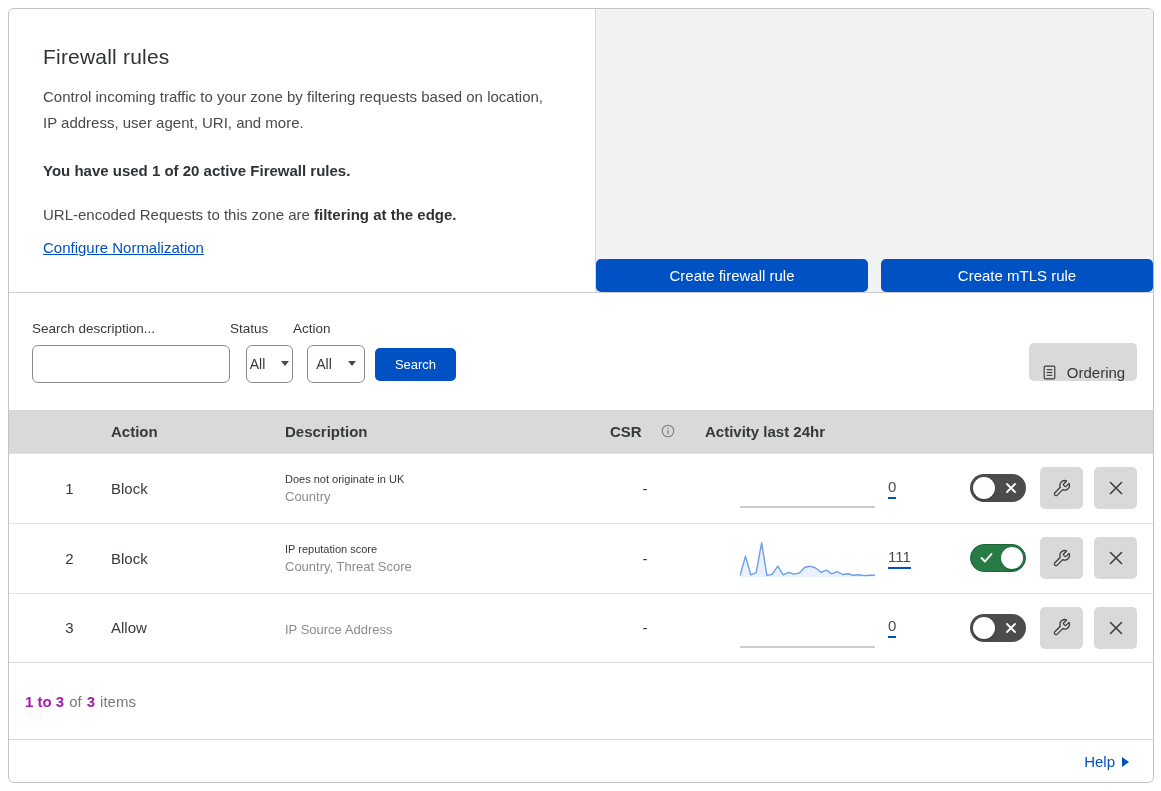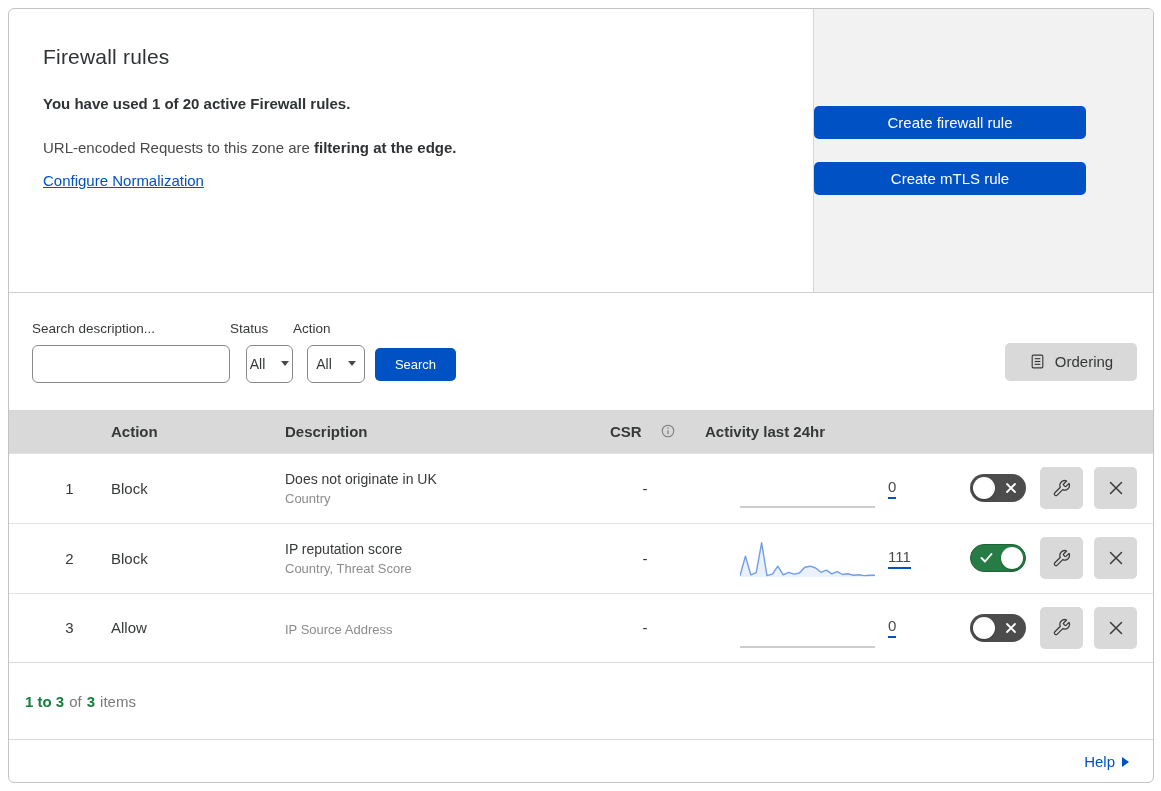--- a/index.html
+++ b/index.html
@@ -6,21 +6,21 @@
   html,body { width:1161px; height:791px; background:#fff;
     font-family:"Liberation Sans", sans-serif; color:#36393a; }
   .card { position:absolute; left:8px; top:8px; width:1146px; height:775px;
     border:1px solid #c3c3c3; border-radius:6px; background:#fff; overflow:hidden;
     display:flex; flex-direction:column; }
 
   
   .hero { height:285px; display:flex; border-bottom:1px solid #cfcfcf; }
   .hero-left { width:804px; padding:36px 40px 0 34px; }
   .hero-right { flex:1; background:#f2f2f2; border-left:1px solid #d6d6d6;
-    display:flex; flex-direction:column; align-items:flex-start; justify-content:center; gap:23px; }
+    display:flex; flex-direction:row; align-items:flex-end; justify-content:center; gap:13px; }
   h1.title { font-size:21px; font-weight:400; color:#2f3335; letter-spacing:.2px; }
   .desc { margin-top:15px; font-size:15px; line-height:26px; color:#4a4a4a; max-width:712px; }
   .usage { margin-top:26px; font-size:15px; font-weight:700; color:#2f3335; }
   .norm { margin-top:27px; font-size:15px; color:#4a4a4a; }
   .norm strong { color:#2f3335; }
   .link { display:inline-block; margin-top:16px; font-size:15px; color:#0051c3;
     text-decoration:underline; cursor:pointer; }
   .btn-primary { width:272px; height:33px; background:#0051c3; color:#fff; border:none;
     border-radius:5px; font-size:15px; font-family:inherit; cursor:pointer; }
 
@@ -36,38 +36,38 @@
   .select { height:38px; border:1px solid #8a8a8a; border-radius:6px; background:#fff;
     display:flex; align-items:center; justify-content:center; gap:16px; font-size:14px;
     cursor:pointer; }
   .sel-status { width:47px; margin-left:16px; }
   .sel-action { width:58px; margin-left:14px; }
   .caret { width:0; height:0; border-left:4.5px solid transparent;
     border-right:4.5px solid transparent; border-top:5px solid #4a4a4a; }
   .btn-search { width:81px; height:33px; margin-left:10px; margin-bottom:2px;
     background:#0051c3; color:#fff; border:none; border-radius:5px; font-size:13px;
     font-family:inherit; cursor:pointer; }
-  .btn-ordering { margin-left:auto; margin-bottom:2px; width:132px; height:38px;
+  .btn-ordering { margin-left:auto; margin-bottom:2px; width:108px; height:38px;
     background:#d9d9d9; border:none; border-radius:5px; font-size:15px; color:#36393a;
-    font-family:inherit; display:flex; align-items:center; justify-content:center; gap:9px;
+    font-family:inherit; display:flex; align-items:flex-end; justify-content:center; gap:9px;
     cursor:pointer; }
 
   
   .grid { display:grid; grid-template-columns:96px 175px 320px 90px 235px 1fr;
     align-items:center; }
   .thead { height:43px; background:#d9d9d9; font-size:15px; font-weight:700; color:#36393a; }
   .th-action { padding-left:6px; } .th-desc { padding-left:5px; }
   .th-csr { padding-left:10px; display:flex; align-items:center; gap:18px; }
   .th-activity { padding-left:15px; }
   .row { height:70px; border-top:1px solid #e3e3e3; }
   .row:first-of-type { border-top:none; }
   .cell-num { text-align:center; padding-left:25px; font-size:15px; color:#36393a; }
   .cell-action { padding-left:6px; font-size:15px; color:#36393a; }
   .cell-desc { padding-left:5px; }
-  .cell-desc .main { font-size:14px; color:#36393a; }
+  .cell-desc .main { font-size:11px; color:#36393a; }
   .cell-desc .sub { font-size:13px; color:#8c8c8c; margin-top:4px; }
   .cell-csr { text-align:center; font-size:15px; color:#36393a; }
   .cell-activity { display:flex; align-items:center; padding-left:50px; }
   .spark { width:135px; height:44px; }
   .count { margin-left:13px; font-size:15px; color:#4a4a4a;
     border-bottom:2px solid #0051c3; padding-bottom:2px; cursor:pointer; }
   .cell-controls { display:flex; align-items:center; padding-left:45px; }
 
   
   .toggle { width:56px; height:28px; border-radius:14px; position:relative; cursor:pointer;
@@ -80,36 +80,37 @@
   .toggle.off .mark-x { display:block; right:9px; }
   .toggle.on .mark-check { display:block; left:9px; }
 
   .icon-btn { width:43px; height:42px; background:#d9d9d9; border:none; border-radius:5px;
     display:flex; align-items:center; justify-content:center; cursor:pointer; }
   .icon-btn.wrench { margin-left:14px; } .icon-btn.delete { margin-left:11px; }
 
   
   .tfoot { height:77px; border-top:1px solid #d9d9d9; display:flex; align-items:center;
     padding-left:16px; font-size:15px; color:#7a7a7a; }
-  .tfoot b { color:#15803d;margin-top:19px; } .tfoot span { margin-right:5px; }
+  .tfoot b { color:#a21caf;margin-top:19px; } .tfoot span { margin-right:5px; }
   .helpbar { height:43px; border-top:1px solid #d9d9d9; display:flex; align-items:center;
     justify-content:flex-end; padding-right:24px; }
   .help-link { font-size:15px; color:#0051c3; display:flex; align-items:center; gap:7px;
     cursor:pointer; }
   .tri-right { width:0; height:0; border-top:5.5px solid transparent;
     border-bottom:5.5px solid transparent; border-left:7.5px solid #0051c3; margin-top:2px; }
 </style>
 </head>
 <body>
 
 <div class="card">
 
   <div class="hero">
     <div class="hero-left">
       <h1 class="title">Firewall rules</h1>
+      <p class="desc">Control incoming traffic to your zone by filtering requests based on location, IP address, user agent, URI, and more.</p>
       <p class="usage">You have used 1 of 20 active Firewall rules.</p>
       <p class="norm"><span>URL-encoded Requests to this zone are </span><strong>filtering at the edge.</strong></p>
       <a class="link">Configure Normalization</a>
     </div>
     <div class="hero-right">
       <button class="btn-primary">Create firewall rule</button>
       <button class="btn-primary">Create mTLS rule</button>
     </div>
   </div>
 

